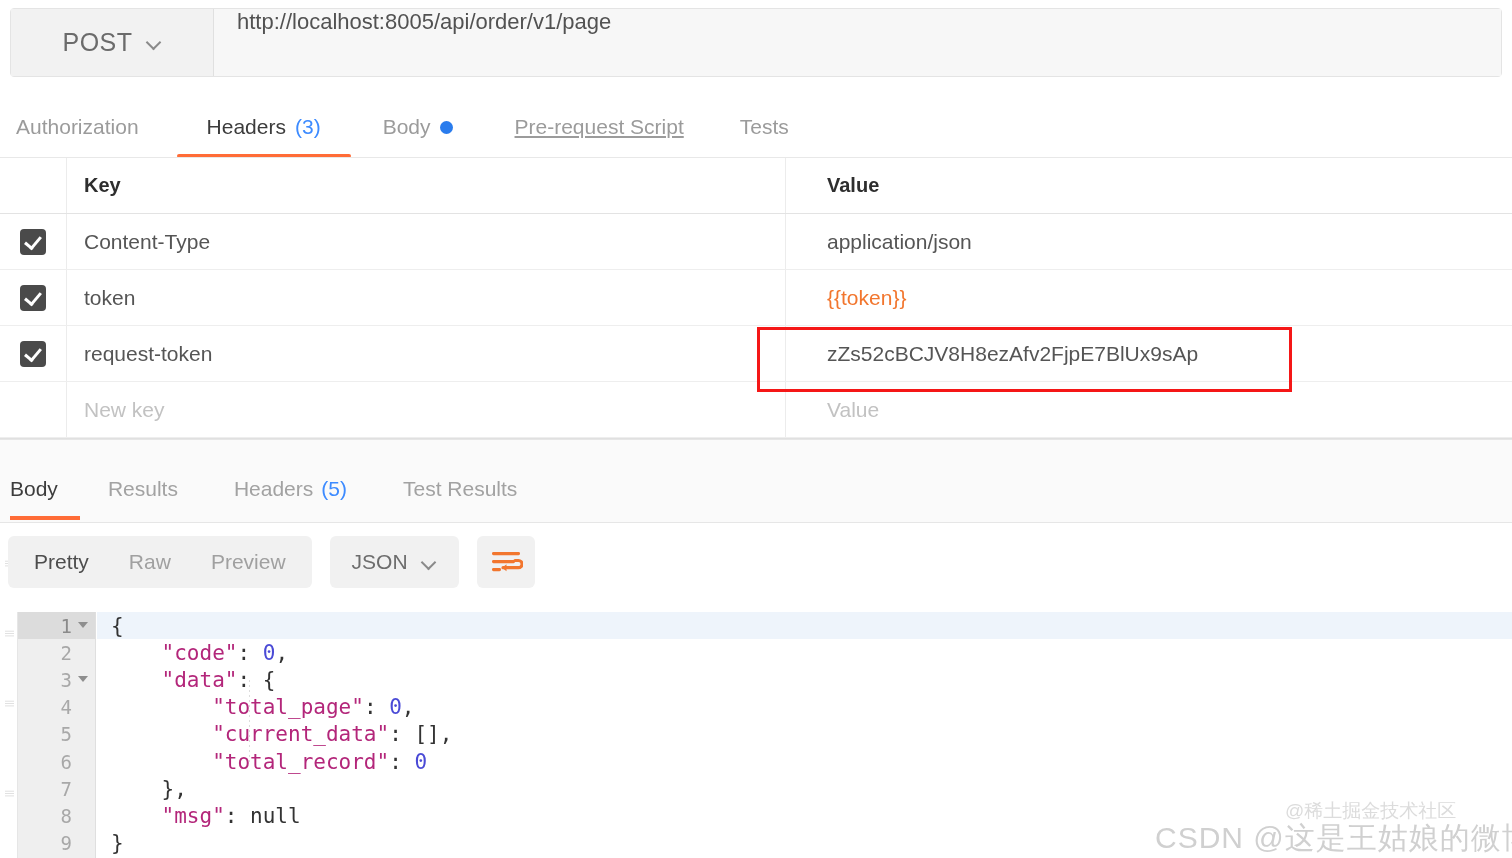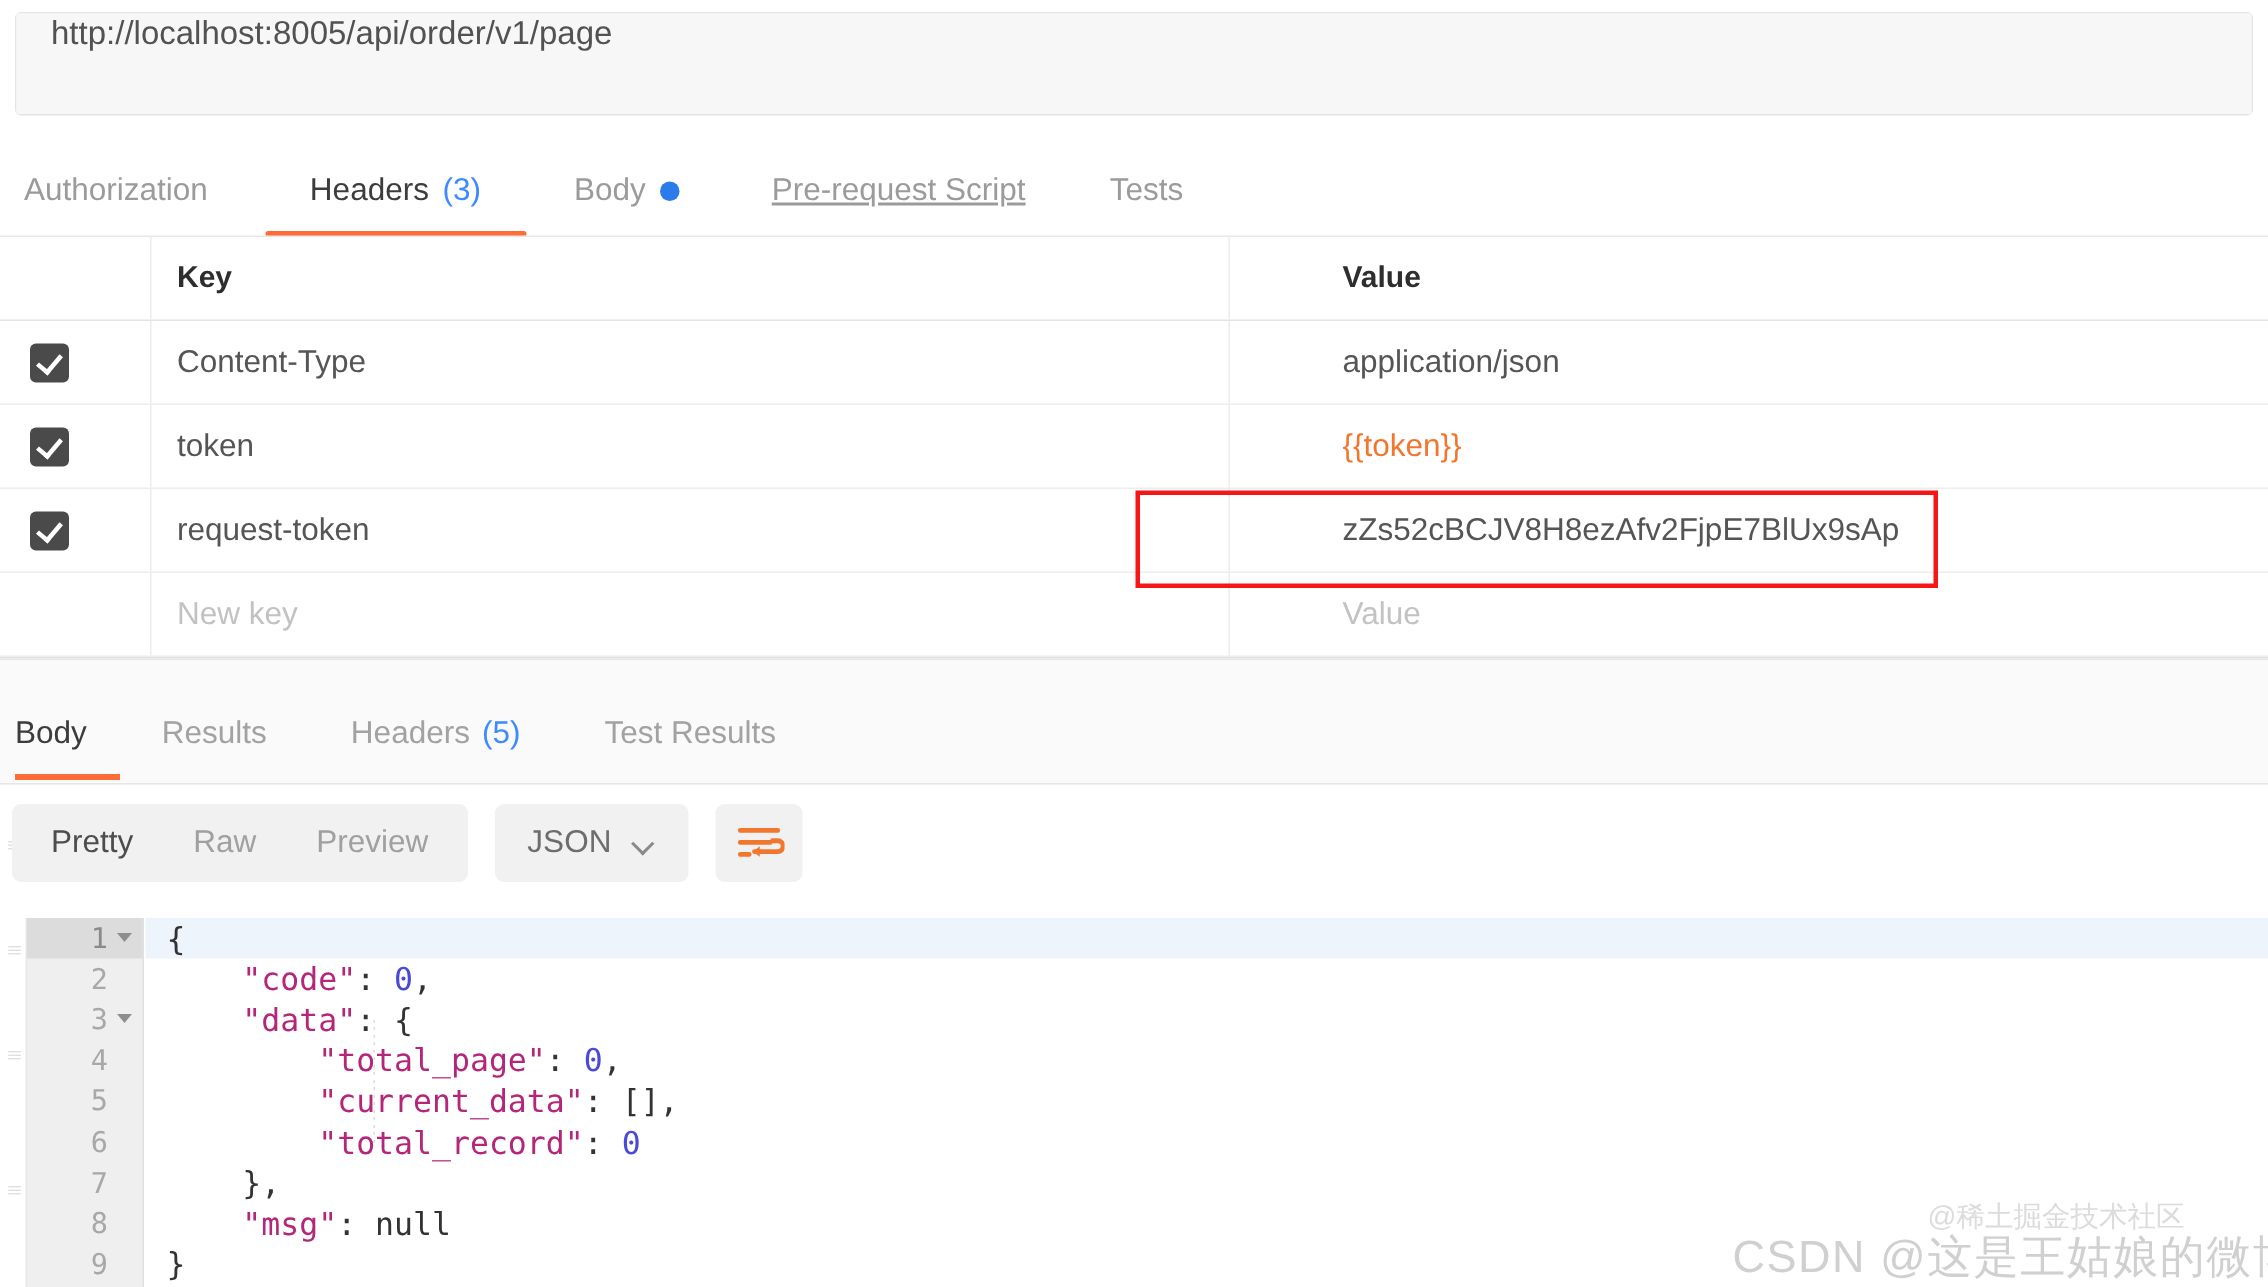--- a/index.html
+++ b/index.html
@@ -87,21 +87,20 @@
   }
 
   
   .kvtable{
     position:absolute;left:0;top:158px;width:1512px;
     background:#ffffff;
   }
   .kvrow{
     display:flex;height:56px;box-sizing:border-box;
     border-bottom:1px solid #eeeeee;
-    gap:34px;
   }
   .kvrow.head{border-bottom:1px solid #e3e3e3;}
   .cb-cell{
     flex:0 0 66px;display:flex;align-items:center;justify-content:center;
     box-sizing:border-box;
   }
   .chk{
     width:26px;height:26px;border-radius:4px;background:#4a4a4a;
     position:relative;display:inline-block;
   }
@@ -248,20 +247,24 @@
 
 <div class="edge-ghost" style="top:330px;height:40px;">|||</div>
 <div class="edge-ghost" style="top:400px;height:40px;">|||</div>
 <div class="edge-ghost" style="top:470px;height:40px;">|||</div>
 <div class="edge-ghost" style="top:560px;height:40px;">|||</div>
 <div class="edge-ghost" style="top:630px;height:40px;">|||</div>
 <div class="edge-ghost" style="top:700px;height:40px;">|||</div>
 <div class="edge-ghost" style="top:790px;height:40px;">|||</div>
 
 <div class="urlbar">
+  <div class="method-box">
+    <span class="method-label">POST</span>
+    <span class="chev"></span>
+  </div>
   <div class="url-box">
     <span>http://localhost:8005/api/order/v1/page</span>
   </div>
 </div>
 
 <div class="req-tabs">
   <div class="rtab" style="left:0;margin-left:16px;padding-right:38px;">
     <span>Authorization</span>
     <span class="u"></span>
   </div>

